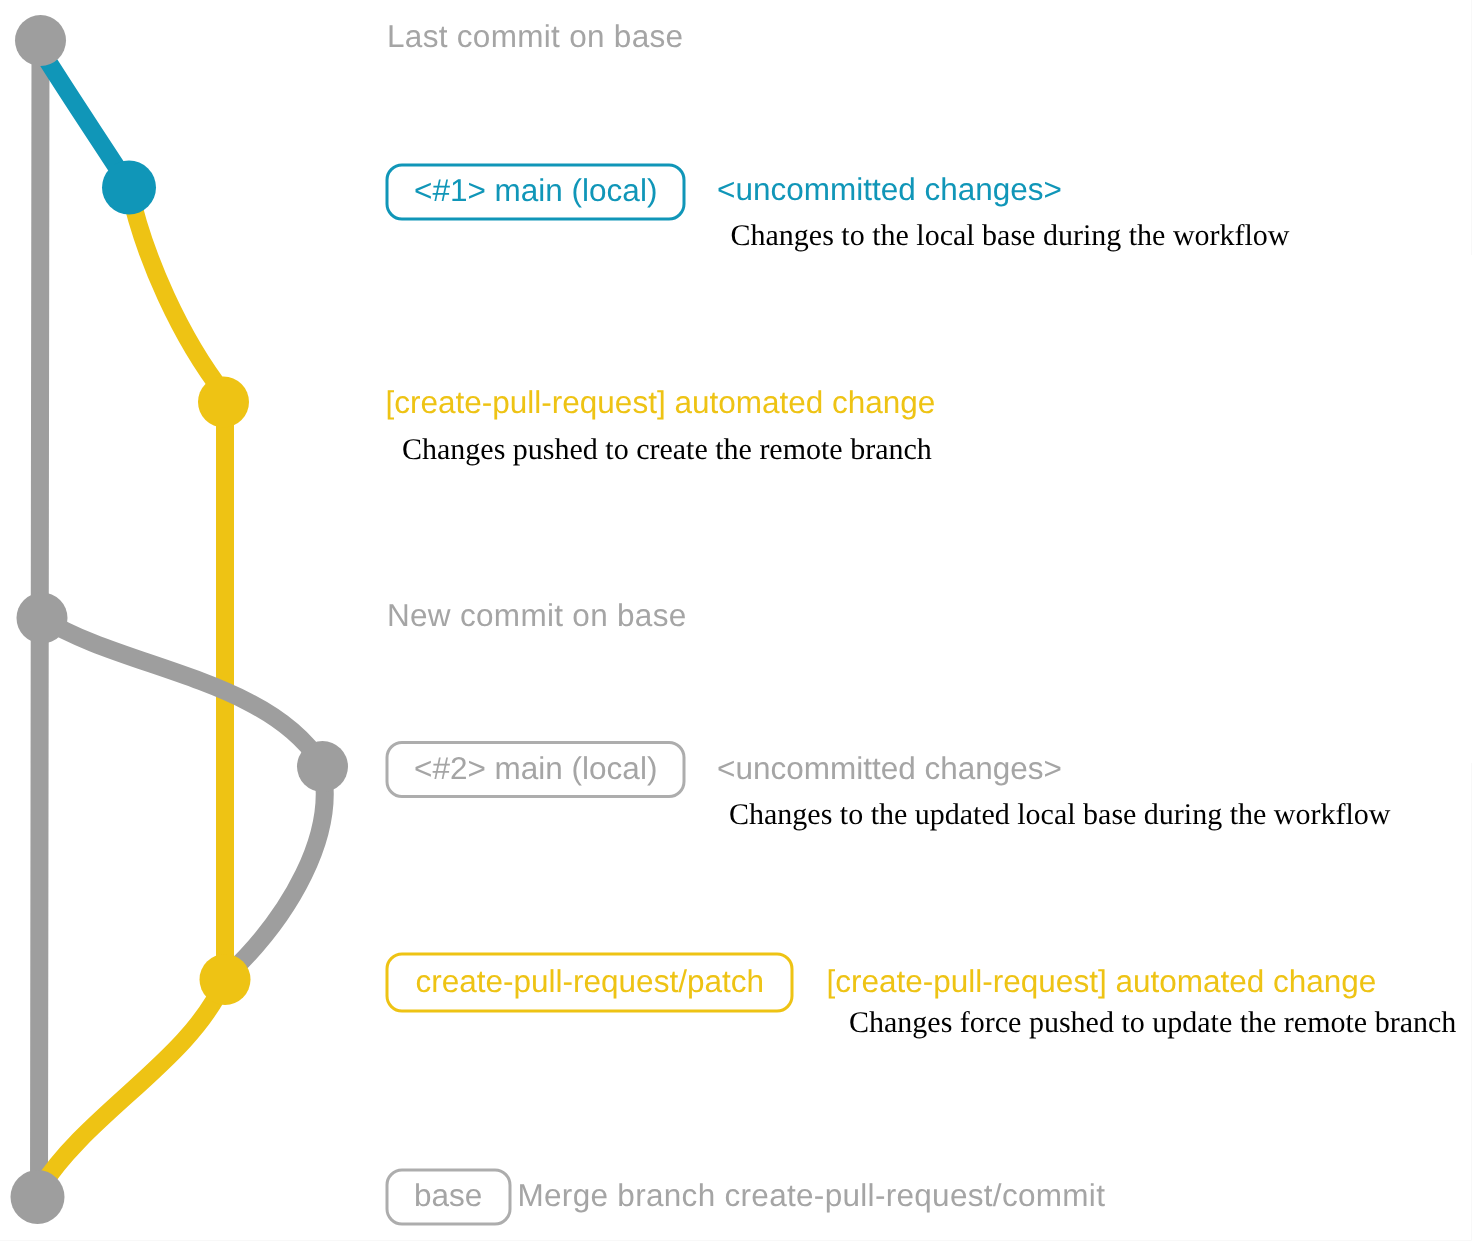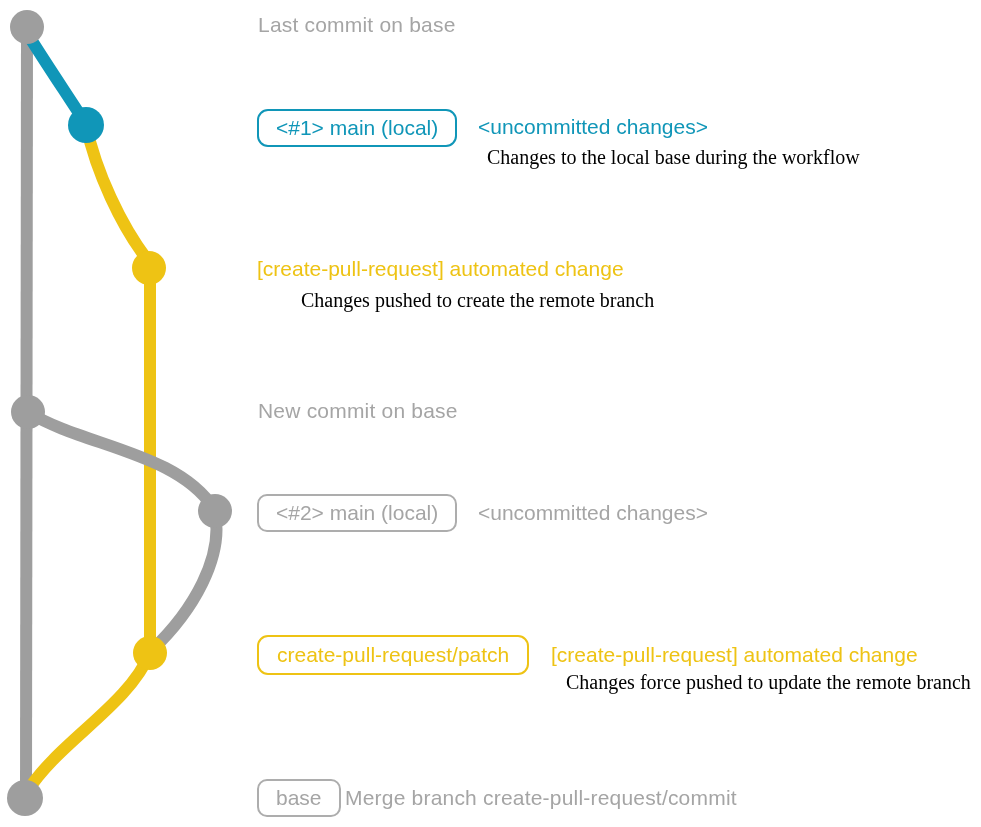--- a/index.html
+++ b/index.html
@@ -35,21 +35,21 @@
     color:var(--text-gray);
     letter-spacing:.2px;
     white-space:nowrap;
   }
   .badge{
     display:inline-flex;align-items:center;justify-content:center;
     height:38px;border-radius:11px;border:2px solid;
     font-size:21px;white-space:nowrap;background:var(--bg);
   }
   .badge-teal{border-color:var(--teal);color:var(--teal);padding:12px 17px;}
-  .badge-gray{border-color:#adadad;color:var(--text-gray);padding:0 17px;border-radius:10px;}
+  .badge-gray{border-color:#adadad;color:var(--text-gray);padding:0 17px;}
   .badge-yellow{border-color:var(--yellow);color:var(--yellow);padding:0 18px;height:40px;}
   .headline{font-size:21px;white-space:nowrap;}
   .headline-teal{color:var(--teal);}
   .headline-gray{color:var(--text-gray);}
   .headline-yellow{color:var(--yellow);}
   .desc{
     font-family:"Liberation Serif", serif;
     font-size:20px;color:var(--ink);white-space:nowrap;
   }
 </style>
@@ -78,26 +78,27 @@
     <circle class="dot-gray" cx="25" cy="798" r="18"></circle>
   </svg>
 
   <div class="abs plain-label" style="left:258px;top:13px;">Last commit on base</div>
 
   <div class="abs badge badge-teal" style="left:257px;top:109px;">&lt;#1&gt; main (local)</div>
   <div class="abs headline headline-teal" style="left:478px;top:115px;">&lt;uncommitted changes&gt;</div>
   <div class="abs desc" style="left:487px;top:146px;">Changes to the local base during the workflow</div>
 
   <div class="abs headline headline-yellow" style="left:257px;top:257px;">[create-pull-request] automated change</div>
-  <div class="abs desc" style="left:268px;top:289px;margin-left:33px;">Changes pushed to create the remote branch</div>
+  <div class="abs desc" style="left:268px;top:289px;">Changes pushed to create the remote branch</div>
 
   <div class="abs plain-label" style="left:258px;top:399px;">New commit on base</div>
 
   <div class="abs badge badge-gray" style="left:257px;top:494px;">&lt;#2&gt; main (local)</div>
   <div class="abs headline headline-gray" style="left:478px;top:501px;">&lt;uncommitted changes&gt;</div>
+  <div class="abs desc" style="left:486px;top:532px;">Changes to the updated local base during the workflow</div>
 
   <div class="abs badge badge-yellow" style="left:257px;top:635px;">create-pull-request/patch</div>
   <div class="abs headline headline-yellow" style="left:551px;top:643px;">[create-pull-request] automated change</div>
   <div class="abs desc" style="left:566px;top:671px;">Changes force pushed to update the remote branch</div>
 
   <div class="abs badge badge-gray" style="left:257px;top:779px;">base</div>
   <div class="abs plain-label" style="left:345px;top:786px;">Merge branch create-pull-request/commit</div>
 
 </div>
 

